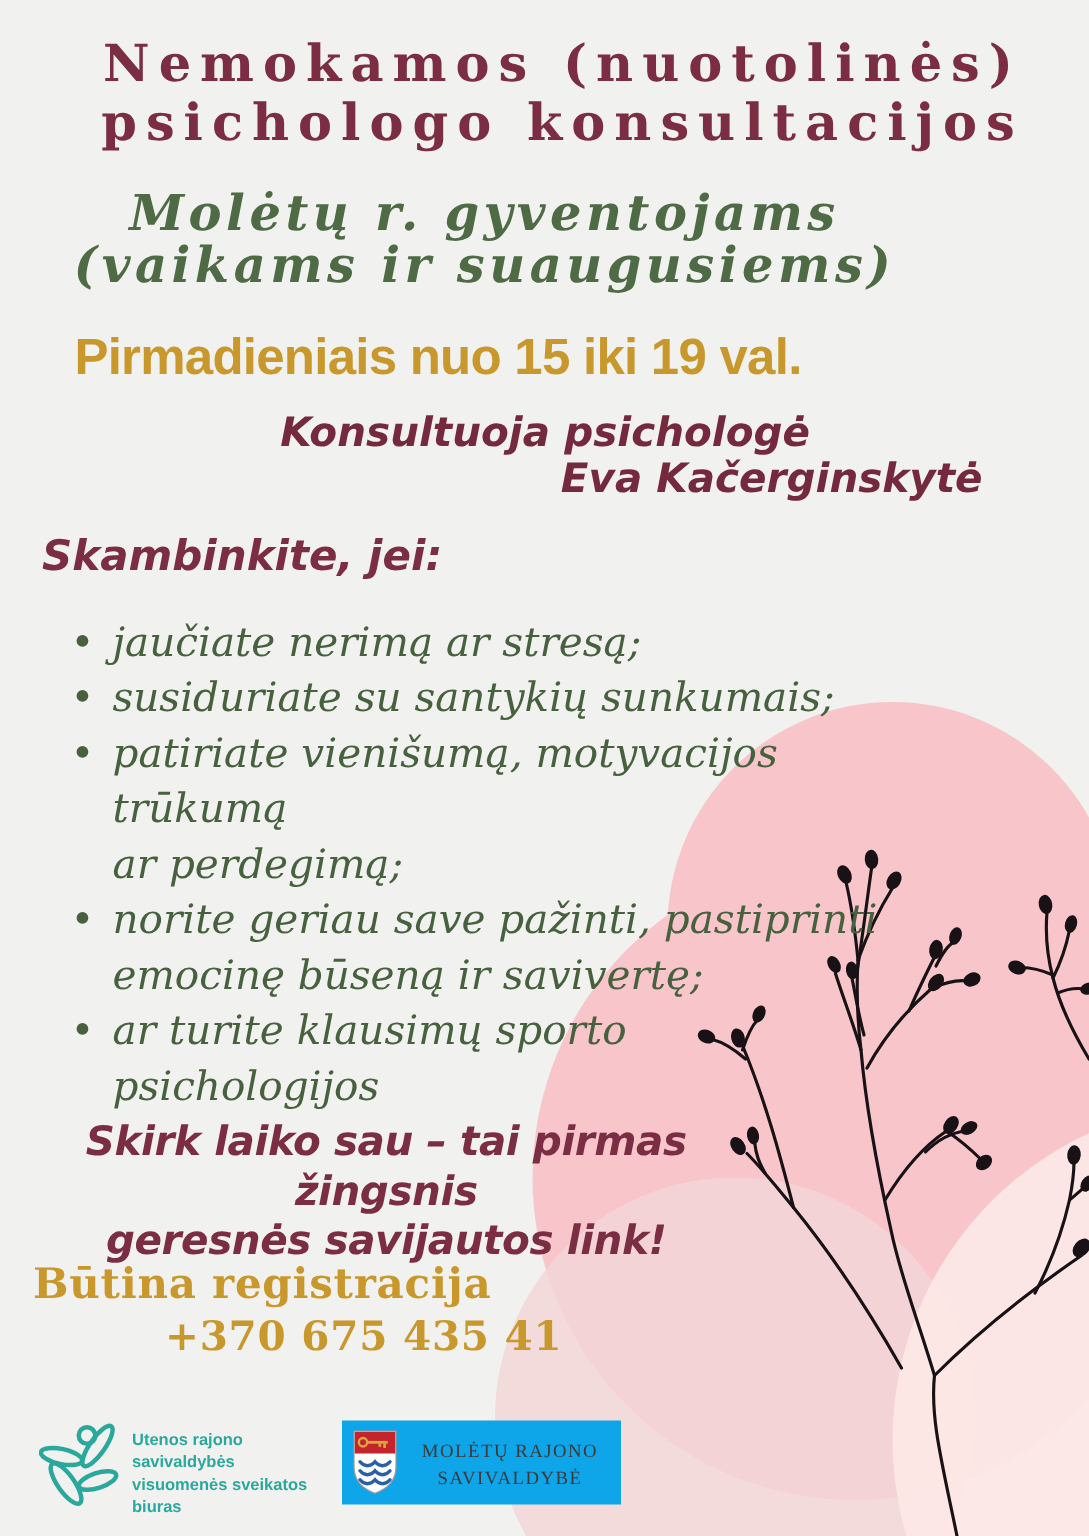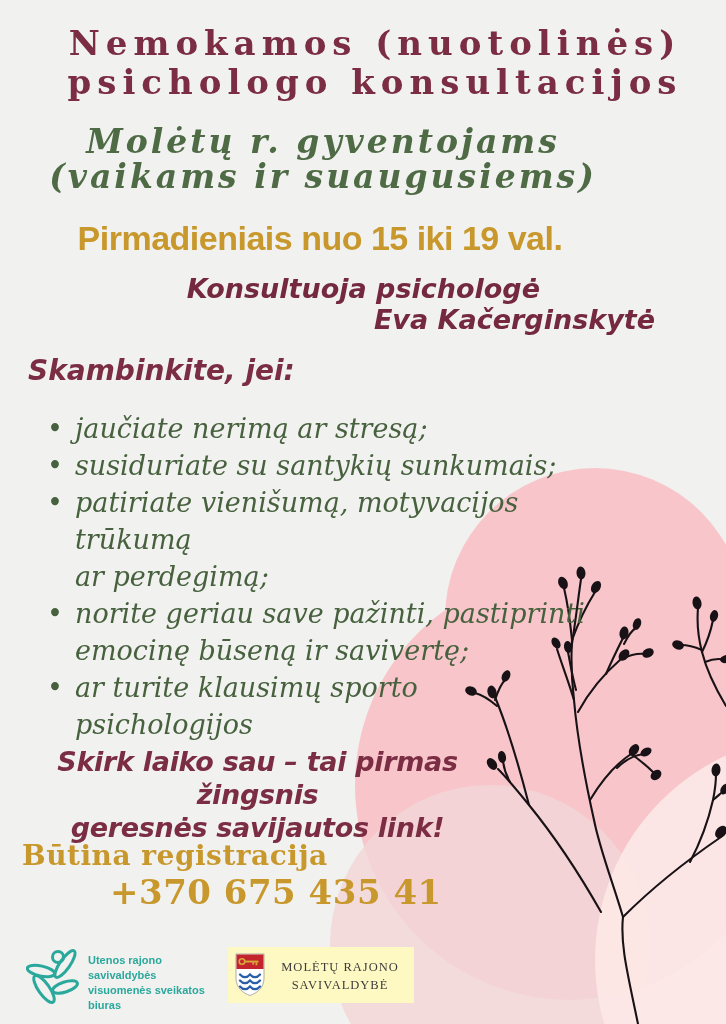--- a/index.html
+++ b/index.html
@@ -6,41 +6,41 @@
   body{width:726px;height:1024px;overflow:hidden;background:#e8e8e6;}
   .poster{position:relative;width:726px;height:1024px;background:#f1f1ef;overflow:hidden;
           font-family:"DejaVu Serif",serif;}
   .layer{position:absolute;left:0;top:0;width:726px;height:1024px;pointer-events:none;}
   
   .title{position:absolute;top:24px;left:0;width:726px;text-align:center;
          font:700 34px/39px "DejaVu Serif",serif;letter-spacing:6px;color:#7b2d43;margin-left:12px;}
   .subtitle{position:absolute;top:124px;left:0;width:646px;text-align:center;
             font:italic 600 33px/35px "DejaVu Serif",serif;letter-spacing:3px;color:#4e6b45;}
   .schedule{position:absolute;top:218px;left:0;width:584px;text-align:center;
-            font:700 34px/40px "Liberation Sans",sans-serif;letter-spacing:-0.5px;color:#c8982d;padding-left:28px;}
+            font:700 34px/40px "Liberation Sans",sans-serif;letter-spacing:-0.5px;color:#c8982d;}
   .consultant{position:absolute;top:273px;right:71px;text-align:right;
               font:italic 700 27px/31px "DejaVu Sans",sans-serif;color:#74293f;}
   .consultant .l1{padding-right:115px;}
   .call-heading{position:absolute;top:355px;left:28px;
                 font:italic 600 28px/32px "DejaVu Sans",sans-serif;color:#7b2d43;}
   .bullets{position:absolute;top:410px;left:47px;width:545px;}
   .bullet-item{position:relative;padding-left:28px;
                font:italic 500 27px/37px "DejaVu Serif",serif;color:#47613e;}
   .bullet-item .dot{position:absolute;left:0;top:0;font-style:normal;}
   .motto{position:absolute;top:745px;left:0;width:515px;text-align:center;
          font:italic 700 27px/33px "DejaVu Sans",sans-serif;letter-spacing:-0.3px;color:#7b2d43;}
   .registration{position:absolute;top:838px;left:22px;
                 font:600 28px/36px "DejaVu Serif",serif;letter-spacing:0.5px;color:#c8982d;}
-  .registration .phone{padding-left:88px;font-size:34px;}
+  .registration .phone{padding-left:88px;font-size:27px;}
   
   .bureau{position:absolute;left:26px;top:944px;width:200px;height:60px;}
   .bureau-icon{position:absolute;left:0;top:2px;}
   .bureau-text{position:absolute;left:62px;top:9px;
                font:700 11px/15px "Liberation Sans",sans-serif;color:#2ba89c;}
-  .gov-box{position:absolute;left:228px;top:947px;width:186px;height:56px;background:#fef9c3;}
+  .gov-box{position:absolute;left:228px;top:947px;width:186px;height:56px;background:#0ea5e9;}
   .gov-shield{position:absolute;left:7px;top:6px;}
   .gov-text{position:absolute;left:42px;top:11px;width:140px;text-align:center;
             font:400 12.5px/18px "Liberation Serif",serif;letter-spacing:1px;color:#3d3a3a;}
 </style>
 </head>
 <body>
 
 <div class="poster">
 
   <svg class="layer" viewBox="0 0 726 1024">

